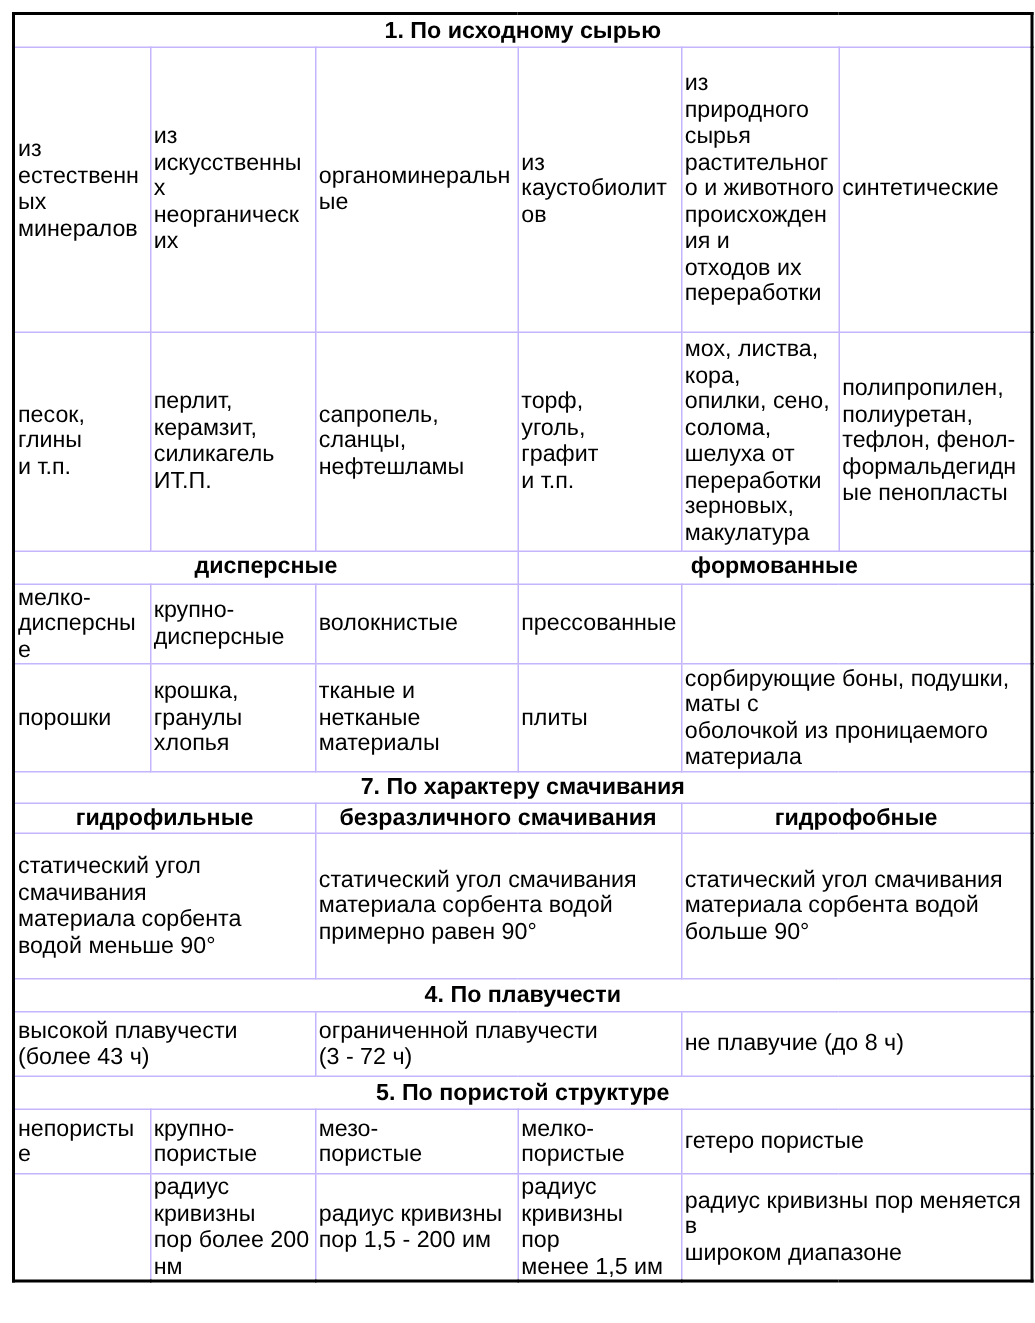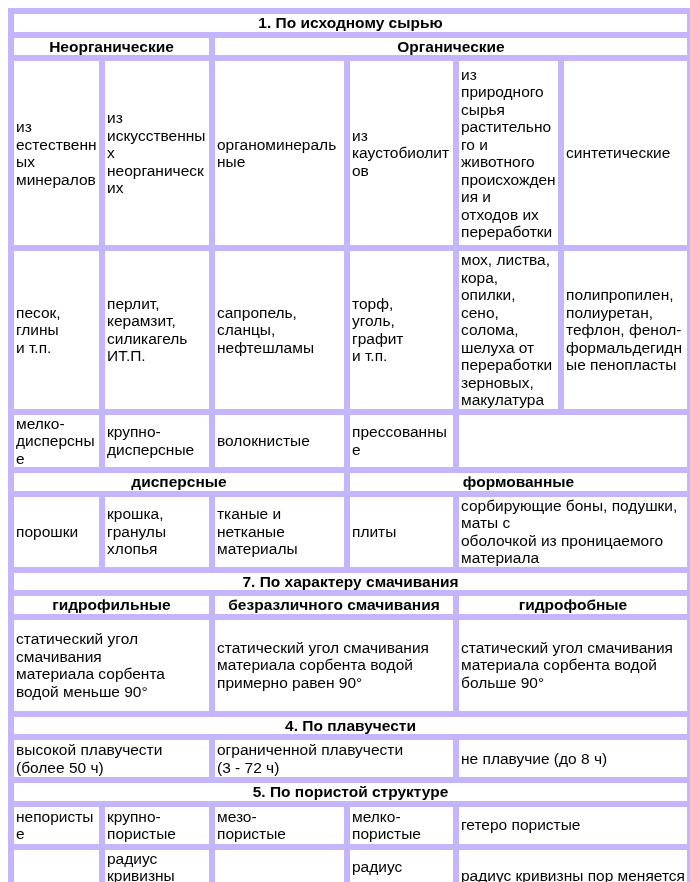--- a/index.html
+++ b/index.html
@@ -17,21 +17,21 @@
     color: #000000;
   }
   table.cls {
     border-collapse: collapse;
     table-layout: fixed;
     width: 679px;
     font-size: 15.5px;
     line-height: 17.5px;
   }
   table.cls td {
-    border: 6px solid #c4b5fd;
+    border: 1px solid #c4b5fd;
     vertical-align: middle;
     padding: 0 2px;
     white-space: pre-line;
     overflow-wrap: break-word;
     word-wrap: break-word;
     overflow: hidden;
   }
   table.cls {
     border: 2px solid #000000;
   }
@@ -54,24 +54,20 @@
     <col style="width:135px">
     <col style="width:109px">
     <col style="width:105px">
     <col style="width:129px">
   </colgroup>
 
   <tbody>
       <tr style="height:22px">
     <td class="title" colspan="6">1. По исходному сырью</td>
   </tr>
-  <tr style="height:22px">
-    <td class="subhdr" colspan="2">Неорганические</td>
-    <td class="subhdr" colspan="4">Органические</td>
-  </tr>
   <tr style="height:190px">
     <td>из естественных минералов</td>
     <td>из искусственных неорганических</td>
     <td>органоминеральные</td>
     <td>из каустобиолитов</td>
     <td>из природного сырья растительного и животного происхождения и
 отходов их переработки</td>
     <td>синтетические</td>
   </tr>
   <tr style="height:146px">
@@ -93,30 +89,30 @@
 кора,
 опилки, сено,
 солома,
 шелуха от
 переработки
 зерновых,
 макулатура</td>
     <td>полипропилен, полиуретан, тефлон, фенол-формальдегидные пенопласты</td>
   </tr>
 
+  <tr style="height:22px">
+    <td class="subhdr" colspan="3">дисперсные</td>
+    <td class="subhdr" colspan="3">формованные</td>
+  </tr>
   <tr style="height:40px">
     <td>мелко-дисперсные</td>
     <td>крупно-дисперсные</td>
     <td>волокнистые</td>
     <td>прессованные</td>
     <td colspan="2"></td>
-  </tr>
-  <tr style="height:22px">
-    <td class="subhdr" colspan="3">дисперсные</td>
-    <td class="subhdr" colspan="3">формованные</td>
   </tr>
   <tr style="height:72px">
     <td>порошки</td>
     <td>крошка,
 гранулы
 хлопья</td>
     <td>тканые и
 нетканые
 материалы</td>
     <td>плиты</td>
@@ -145,21 +141,21 @@
     <td colspan="2">статический угол смачивания
 материала сорбента водой
 больше 90°</td>
   </tr>
 
   <tr style="height:22px">
     <td class="title" colspan="6">4. По плавучести</td>
   </tr>
   <tr style="height:43px">
     <td colspan="2">высокой плавучести
-(более 50 ч)</td>
+(более 43 ч)</td>
     <td colspan="2">ограниченной плавучести
 (3 - 72 ч)</td>
     <td colspan="2">не плавучие (до 8 ч)</td>
   </tr>
 
   <tr style="height:22px">
     <td class="title" colspan="6">5. По пористой структуре</td>
   </tr>
   <tr style="height:43px">
     <td>непористые</td>

